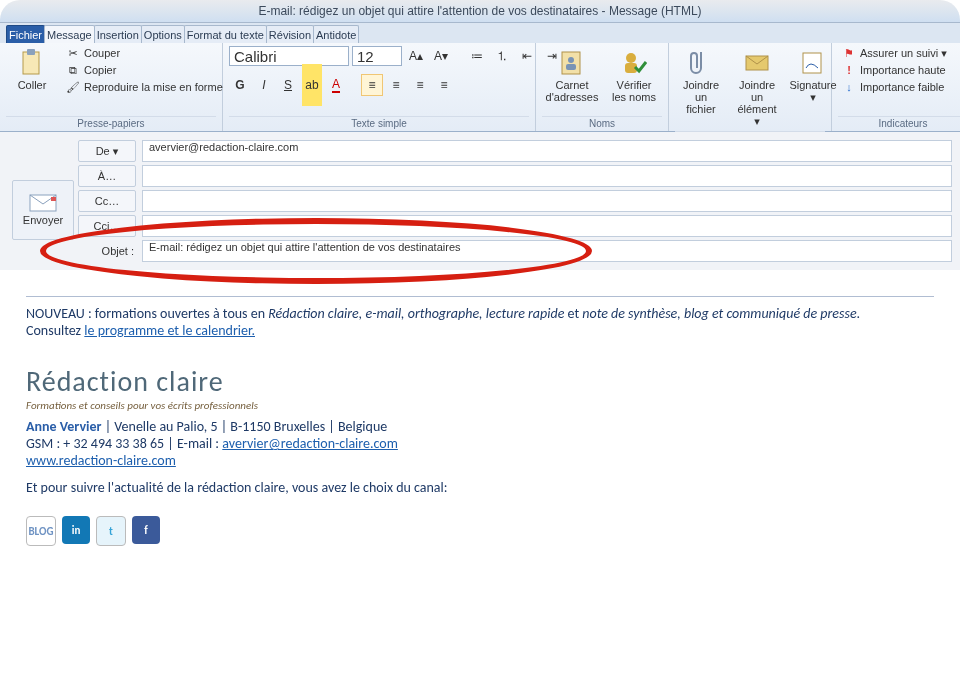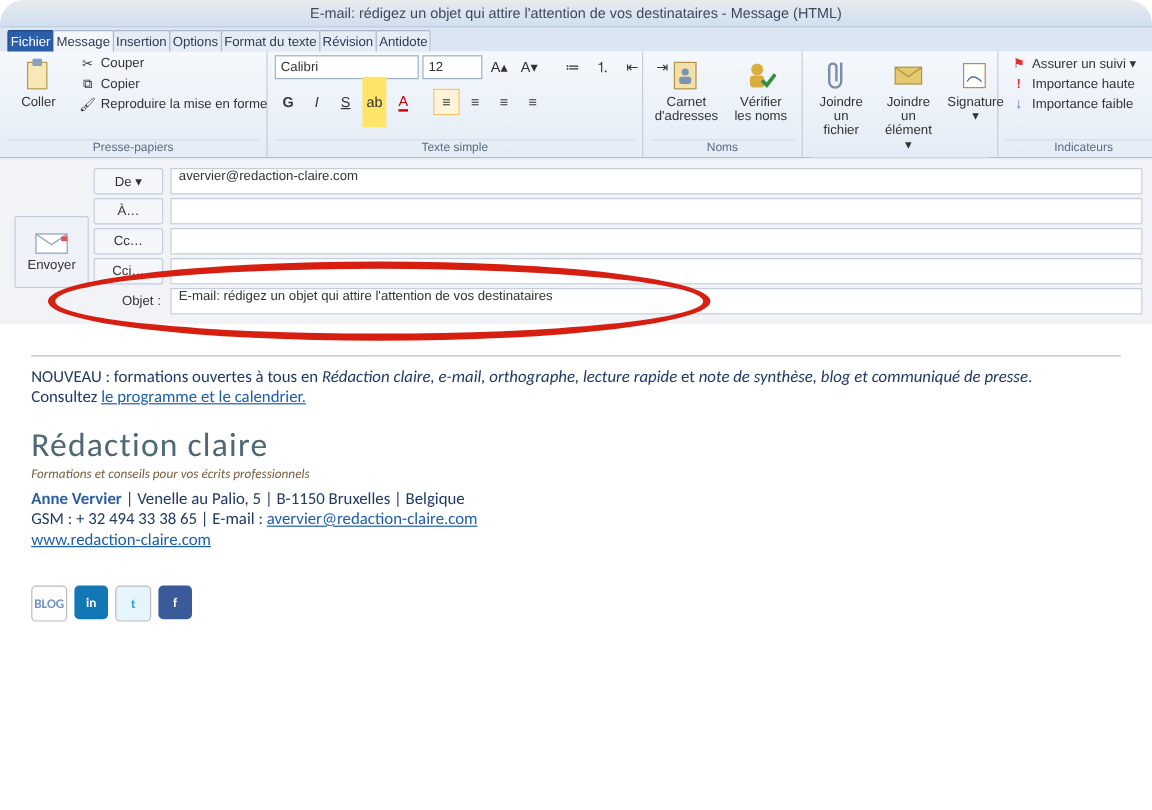--- a/index.html
+++ b/index.html
@@ -14,42 +14,42 @@
   
   .ribbon{height:88px;background:linear-gradient(#f5f8fc,#e4ecf6);border-bottom:1px solid #9bb0ca;display:flex;}
   .group{border-right:1px solid #c2cedd;display:flex;flex-direction:column;justify-content:space-between;padding:2px 6px 0;}
   .group-title{font-size:10px;color:#5a6b82;text-align:center;padding:1px 0 2px;border-top:1px solid #d3dce9;margin-top:2px;}
   .group-body{display:flex;align-items:flex-start;gap:4px;flex:1;}
   .bigbtn{display:flex;flex-direction:column;align-items:center;justify-content:center;padding:2px 4px;min-width:44px;cursor:pointer;text-align:center;line-height:1.1;}
   .bigbtn .ic{width:30px;height:32px;display:flex;align-items:center;justify-content:center;}
   .smallrow{display:flex;flex-direction:column;gap:1px;}
   .smallbtn{display:flex;align-items:center;gap:4px;padding:1px 4px;cursor:pointer;white-space:nowrap;}
   .smallbtn .sic{width:14px;height:14px;display:inline-flex;align-items:center;justify-content:center;}
-  .sel{border:1px solid #9bb0ca;background:#fff;height:18px;display:flex;align-items:center;padding:0 4px;font-size:11px;}
+  .sel{border:1px solid #9bb0ca;background:#fff;height:18px;display:flex;align-items:center;padding:0 4px;font-size:15px;}
   .font-group-top{display:flex;gap:3px;align-items:center;margin-bottom:3px;}
   .font-group-bot{display:flex;gap:2px;align-items:center;}
   .sq{width:20px;height:20px;border:1px solid transparent;display:flex;align-items:center;justify-content:center;cursor:pointer;font-size:12px;}
   
   .compose{background:#f1f3f7;padding:8px 8px 4px;position:relative;}
   .compose-row{display:flex;align-items:stretch;margin-bottom:4px;}
   .leftcol{width:70px;display:flex;flex-direction:column;align-items:center;justify-content:flex-start;margin-top:40px;}
   .sendbox{width:60px;height:58px;border:1px solid #c2cedd;background:#eef2f8;display:flex;flex-direction:column;align-items:center;justify-content:center;border-radius:2px;cursor:pointer;}
   .recfields{flex:1;display:flex;flex-direction:column;gap:3px;}
   .field{display:flex;align-items:center;gap:6px;}
   .fbtn{width:56px;height:20px;border:1px solid #c2cedd;background:#f4f6fa;display:flex;align-items:center;justify-content:center;font-size:11px;cursor:pointer;border-radius:2px;}
   .flbl{width:56px;text-align:right;font-size:11px;padding-right:2px;}
   .finput{flex:1;height:20px;border:1px solid #c2cedd;background:#fff;padding:0 6px;font-size:11px;}
   
   .ellipse{position:absolute;left:40px;top:218px;width:540px;height:54px;border:6px solid #d61f11;border-radius:50%;pointer-events:none;}
   
   .body-area{padding:18px 26px;font-family:Calibri,Arial,sans-serif;font-size:14px;color:#1f3a66;}
   .hr-line{border-top:1px solid #b0bdd2;margin:8px 0;}
   .body-area .italic{font-style:italic;}
   .body-area a{color:#1d5fae;text-decoration:underline;}
-  .sig-logo{margin:14px 0 6px;}
+  .sig-logo{margin:25px 0 6px;}
   .sig-logo .big{font-size:28px;color:#4f6878;font-weight:400;letter-spacing:1px;}
   .sig-logo .sub{font-size:11px;color:#76603f;font-style:italic;}
   .social-row{display:flex;gap:6px;margin-top:20px;}
   .social{width:28px;height:28px;border-radius:4px;display:flex;align-items:center;justify-content:center;color:#fff;font-size:11px;font-weight:bold;}
   .social.blog{background:#fff;border:1px solid #bbb;color:#6f93c3;}
   .social.li{background:#1278b5;}
   .social.tw{background:#e6f4fb;border:1px solid #bbb;color:#34a3d7;}
   .social.fb{background:#3b5a9a;}
 </style>
 </head>
@@ -270,20 +270,21 @@
 
     <div>
       <strong style="color:#2a5ea8;">Anne Vervier</strong><span> | Venelle au Palio, 5 | B-1150 Bruxelles | Belgique</span>
     </div>
     <div>
       <span>GSM : + 32 494 33 38 65 | E-mail : </span><a href="#">avervier@redaction-claire.com</a>
     </div>
     <div><a href="#">www.redaction-claire.com</a></div>
 
     <div style="height:10px;"></div>
+    <div>Et pour suivre l'actualité de la rédaction claire, vous avez le choix du canal:</div>
 
     <div class="social-row">
       <div class="social blog">BLOG</div>
       <div class="social li">in</div>
       <div class="social tw">t</div>
       <div class="social fb">f</div>
     </div>
   </div>
 </div>
 

